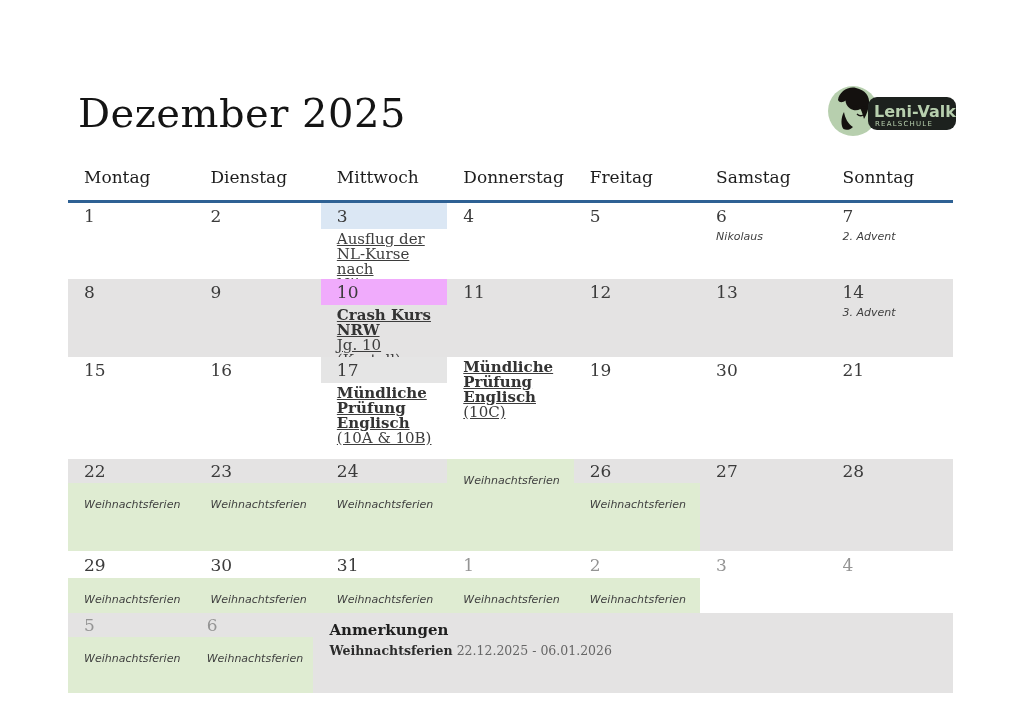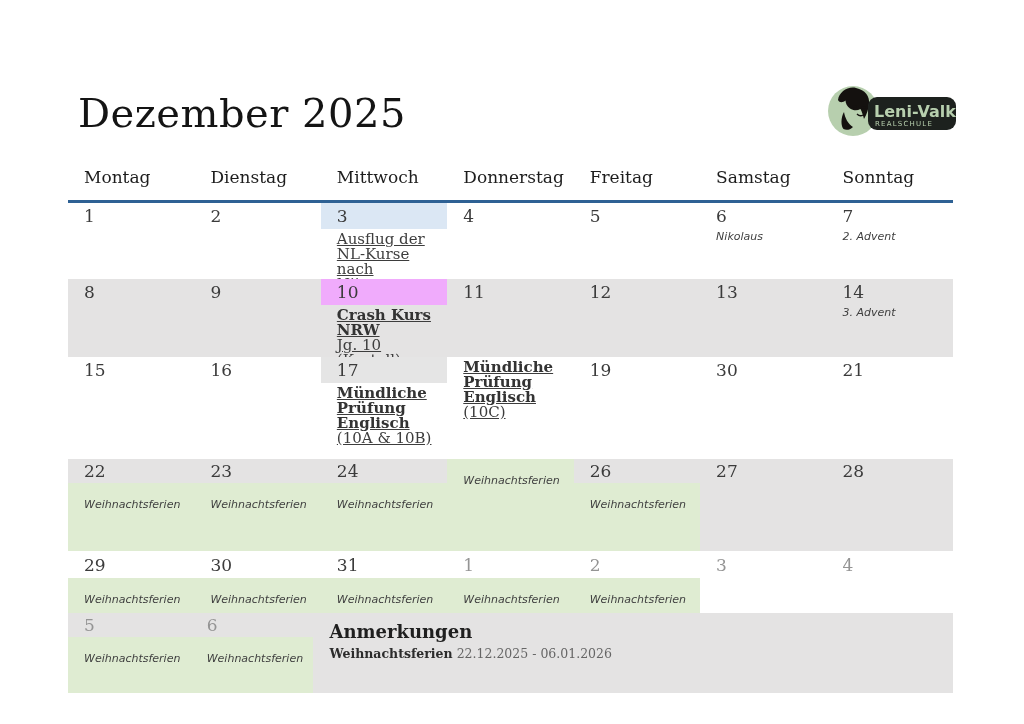--- a/index.html
+++ b/index.html
@@ -48,21 +48,21 @@
     font-family:"DejaVu Sans", sans-serif; font-style:italic;
     font-size:11px; color:#3f3f3f;
   }
   .note { margin-top:1px; }
   .ev { font-size:15px; line-height:15px; color:#3d3d3d; margin-top:3px;text-decoration:underline; }
   .ev-b { font-weight:bold; color:#333; }
   
   .notes {
     flex:5; background:#e4e3e3; padding:8px 10px 0 16px; min-width:0;
   }
-  .notes-title { font-size:18px; font-weight:bold; color:#1f1f1f; margin-bottom:4px; }
+  .notes-title { font-size:15px; font-weight:bold; color:#1f1f1f; margin-bottom:4px; }
   .notes-line { font-size:12.5px; color:#666666; }
   .notes-line .nb { font-weight:bold; color:#2c2c2c; }
 </style>
 </head>
 <body>
 
 <div class="page">
 
   <div class="title">Dezember 2025</div>
 

